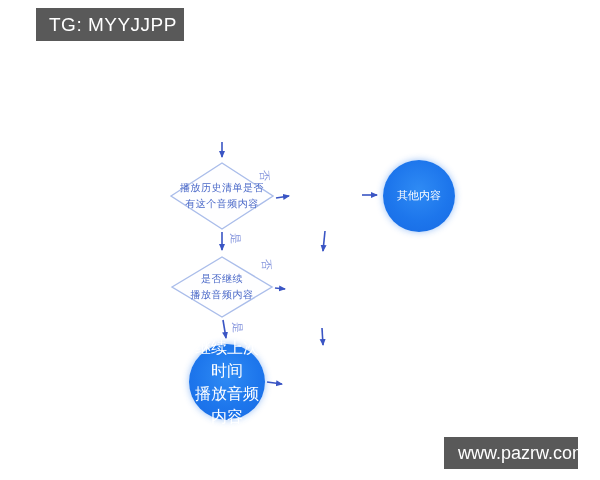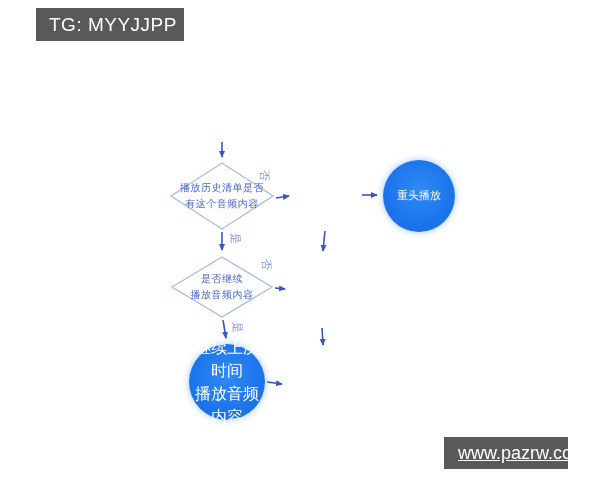--- a/index.html
+++ b/index.html
@@ -25,24 +25,23 @@
   .banner-tl {
     left: 8px; top: 8px;
     width: 148px; height: 33px;
     font-size: 19px;
     padding-left: 13px;
     letter-spacing: 0.5px;
     margin-left: 28px;
   }
   .banner-br {
     left: 444px; top: 437px;
-    width: 124px; height: 32px;
+    width: 134px; height: 32px;
     font-size: 18px;
     padding-left: 14px;
-    text-decoration: underline;
   }
 
   
   svg.wires {
     position: absolute;
     left: 0; top: 0;
     width: 600px; height: 480px;
   }
 
   
@@ -114,21 +113,21 @@
     <line x1="222" y1="232" x2="222" y2="250" stroke="#3a55c4" stroke-width="1.6" marker-end="url(#ah)"></line>
     <line x1="275" y1="288" x2="285" y2="289" stroke="#3a55c4" stroke-width="1.6" marker-end="url(#ah)"></line>
     <line x1="223" y1="320" x2="226" y2="338" stroke="#3a55c4" stroke-width="1.6" marker-end="url(#ah)"></line>
     <line x1="322" y1="328" x2="323" y2="345" stroke="#3a55c4" stroke-width="1.6" marker-end="url(#ah)"></line>
     <line x1="267" y1="382" x2="282" y2="384" stroke="#3a55c4" stroke-width="1.6" marker-end="url(#ah)"></line>
   </svg>
 
 
 
   <div class="node-circle node-other">
-    <span class="line">重头播放</span>
+    <span class="line">其他内容</span>
   </div>
 
 
   <div class="node-circle node-cont">
     <span class="line">继续上次时间</span>
     <span class="line">播放音频内容</span>
   </div>
 
 
   <div class="diamond-text diamond-text-1">

